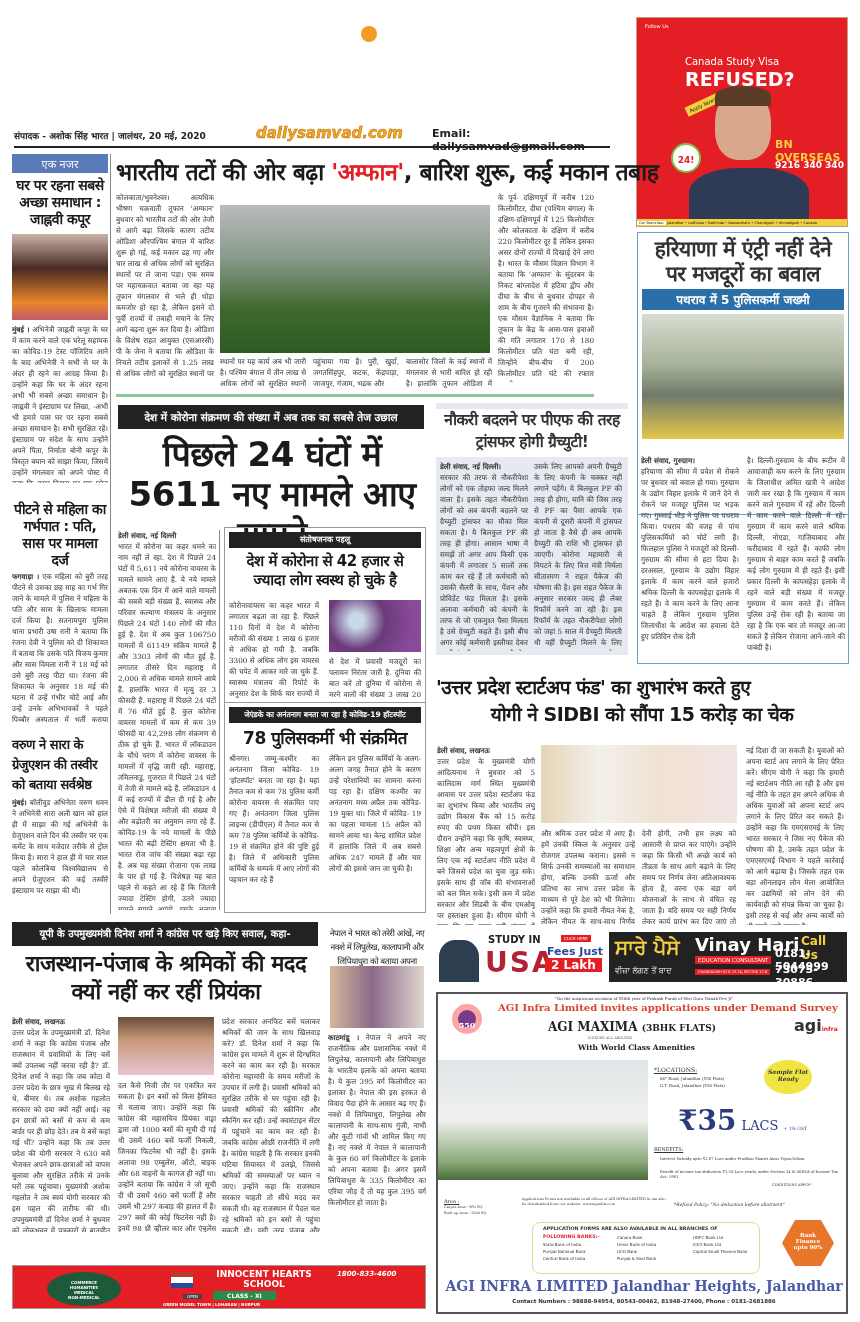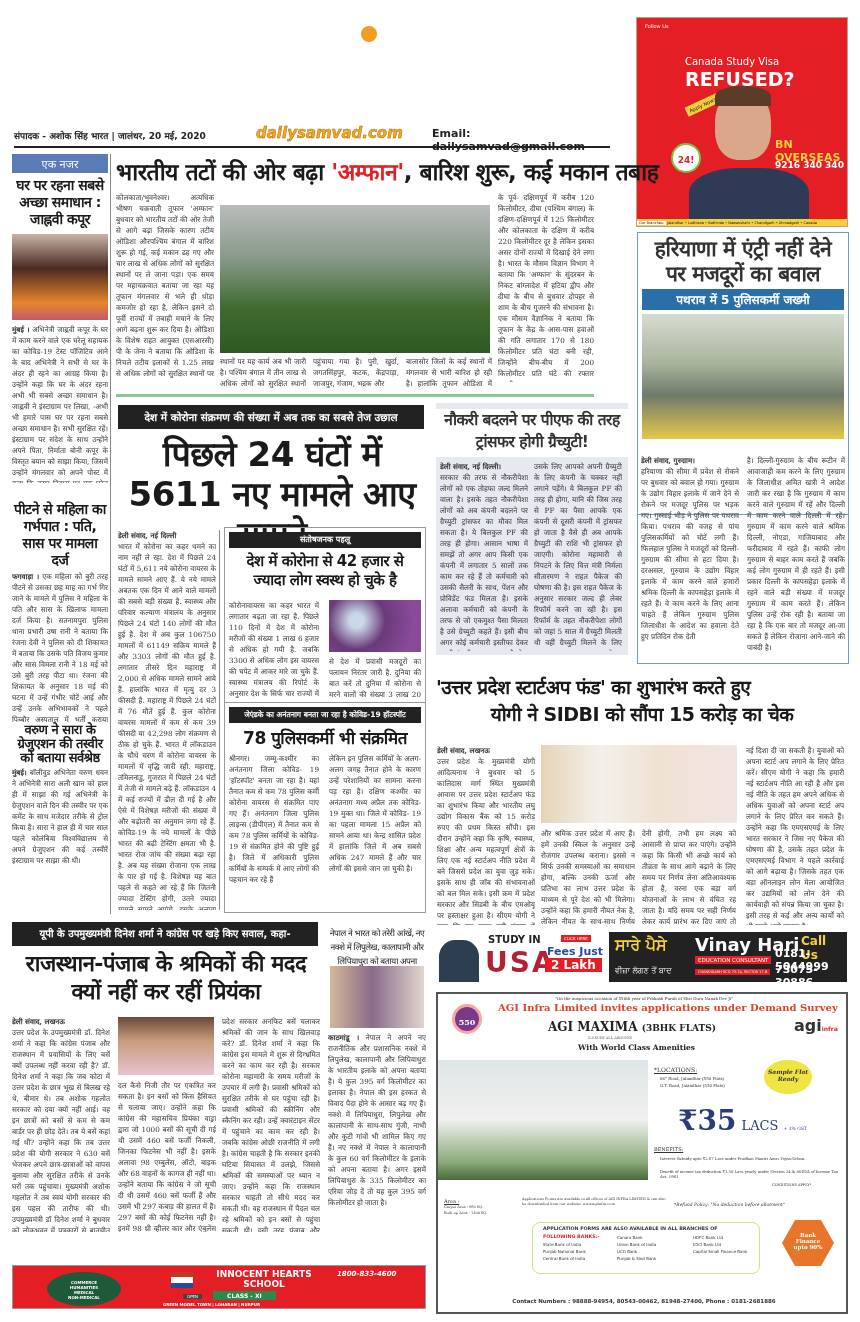--- a/index.html
+++ b/index.html
@@ -41,21 +41,21 @@
   </div>
 </div>
 
 <div class="abs" style="left:12px;top:154px;width:96px;height:760px">
   <div style="background:#5a7ab8;color:#fff;text-align:center;font-size:11px;padding:2px 0">एक नजर</div>
   <div class="head" style="font-size:14px;line-height:17px;text-align:center;margin-top:4px">घर पर रहना सबसे अच्छा समाधान : जाह्नवी कपूर</div>
   <div class="img" style="height:86px;margin-top:6px;background:linear-gradient(180deg,#c9b4a8 0%,#4a2a22 40%,#e8862a 80%,#c25a6a 100%)"></div>
   <p class="body-text" style="margin-top:4px;height:159px;overflow:hidden"><b>मुंबई ।</b> <span>अभिनेत्री जाह्नवी कपूर के घर में काम करने वाले एक घरेलू सहायक का कोविड-19 टेस्ट पॉजिटिव आने के बाद अभिनेत्री ने सभी से घर के अंदर ही रहने का आग्रह किया है। उन्होंने कहा कि घर के अंदर रहना अभी भी सबसे अच्छा समाधान है। जाह्नवी ने इंस्टाग्राम पर लिखा, -अभी भी हमारे पास घर पर रहना सबसे अच्छा समाधान है। सभी सुरक्षित रहें। इंस्टाग्राम पर संदेश के साथ उन्होंने अपने पिता, निर्माता बोनी कपूर के विस्तृत बयान को साझा किया, जिसमें उन्होंने मंगलवार को अपने पोस्ट में कहा कि कपूर निवास पर एक घरेलू सहायक चरण साहू का कोविड टेस्ट पॉजिटिव आया है।</span></p>
   <div class="head" style="font-size:14px;line-height:17px;text-align:center;margin-top:18px">पीटने से महिला का गर्भपात : पति, सास पर मामला दर्ज</div>
   <p class="body-text" style="margin-top:2px;height:152px;overflow:hidden"><b>फगवाड़ा ।</b> <span>एक महिला को बुरी तरह पीटने से उसका छह माह का गर्भ गिर जाने के मामले में पुलिस ने महिला के पति और सास के खिलाफ मामला दर्ज किया है। सतनामपुरा पुलिस थाना प्रभारी उषा रानी ने बताया कि रंजना देवी ने पुलिस को दी शिकायत में बताया कि उसके पति विजय कुमार और सास विमला रानी ने 18 मई को उसे बुरी तरह पीटा था। रंजना की शिकायत के अनुसार 18 मई की घटना में उन्हें गंभीर चोटें आई और उन्हें उनके अभिभावकों ने पहले पिब्बौर अस्पताल में भर्ती कराया लेकिन अत्यधिक रक्तस्राव के कारण उन्हें फगवाड़ा सिविल अस्पताल में रेफर किया गया। लेकिन अंततः सोमवार की रात रंजना का गर्भपात हो गया।</span></p>
-  <div class="head" style="font-size:13px;line-height:14px;text-align:center;margin-top:0">वरुण ने सारा के ग्रेजुएशन की तस्वीर को बताया सर्वश्रेष्ठ</div>
+  <div class="head" style="font-size:13px;line-height:20px;text-align:left;margin-top:12px">वरुण ने सारा के ग्रेजुएशन की तस्वीर को बताया सर्वश्रेष्ठ</div>
   <p class="body-text" style="margin-top:2px;height:120px;overflow:hidden"><b>मुंबई।</b> <span>बॉलीवुड अभिनेता वरुण धवन ने अभिनेत्री सारा अली खान को हाल ही में साझा की गई अभिनेत्री के ग्रेजुएशन वाले दिन की तस्वीर पर एक कमेंट के साथ मजेदार तरीके से ट्रोल किया है। सारा ने हाल ही में चार साल पहले कोलंबिया विश्वविद्यालय से अपने ग्रेजुएशन की कई तस्वीरें इंस्टाग्राम पर साझा की थी।</span></p>
 </div>
 <div class="abs vrule" style="left:110px;top:154px;height:760px"></div>
 
 <div class="abs head" style="left:116px;top:155px;width:500px;font-size:23px;white-space:nowrap">
   <span>भारतीय तटों की ओर बढ़ा </span><span style="color:#e31e24">'अम्फान'</span><span>, बारिश शुरू, कई मकान तबाह</span>
 </div>
 <p class="abs body-text" style="left:116px;top:192px;width:98px;height:186px;overflow:hidden">कोलकाता/भुवनेश्वर। अत्यधिक भीषण चक्रवाती तूफान 'अम्फान' बुधवार को भारतीय तटों की ओर तेजी से आगे बढ़ा जिसके कारण तटीय ओडिशा औरपश्चिम बंगाल में बारिश शुरू हो गई, कई मकान ढह गए और चार लाख से अधिक लोगों को सुरक्षित स्थानों पर ले जाना पड़ा। एक समय पर महाचक्रवात बताया जा रहा यह तूफान मंगलवार से भले ही थोड़ा कमजोर हो रहा है, लेकिन इसने दो पूर्वी राज्यों में तबाही मचाने के लिए आगे बढ़ना शुरू कर दिया है। ओडिशा के विशेष राहत आयुक्त (एसआरसी) पी के जेना ने बताया कि ओडिशा के निचले तटीय इलाकों से 1.25 लाख से अधिक लोगों को सुरक्षित स्थानों पर पहुंचाया गया है और बालासोर जैसे कई</p>
 <div class="abs img" style="left:220px;top:205px;width:270px;height:148px;background:linear-gradient(180deg,#b9bcbb 0%,#8a9a8c 35%,#3f6a2f 70%,#2d5a22 100%)"></div>
 <p class="abs body-text" style="left:220px;top:356px;width:86px;height:34px;overflow:hidden">स्थानों पर यह कार्य अब भी जारी है। पश्चिम बंगाल में तीन लाख से अधिक लोगों को सुरक्षित स्थानों पर</p>
@@ -127,33 +127,33 @@
 <p class="abs body-text" style="left:328px;top:1032px;width:98px;height:198px;overflow:hidden"><b>काठमांडू ।</b> <span>नेपाल ने अपने नए राजनीतिक और प्रशासनिक नक्शे में लिपुलेख, कालापानी और लिपियाधुरा के भारतीय इलाके को अपना बताया है। ये कुल 395 वर्ग किलोमीटर का इलाका है। नेपाल की इस हरकत से विवाद पैदा होने के आसार बढ़ गए हैं। नक्शे में लिपियाधुरा, लिपुलेख और कालापानी के साथ-साथ गुंजी, नाभी और कुटी गांवों भी शामिल किए गए हैं। नए नक्शे में नेपाल ने कालापानी के कुल 60 वर्ग किलोमीटर के इलाके को अपना बताया है। अगर इसमें लिपियाधुरा के 335 किलोमीटर का एरिया जोड़ दें तो यह कुल 395 वर्ग किलोमीटर हो जाता है।</span></p>
 
 <div class="abs" style="left:433px;top:932px;width:414px;height:50px;background:#222;overflow:hidden">
   <div class="abs" style="left:0;top:0;width:176px;height:50px;background:#fff"></div>
   <div class="abs" style="left:6px;top:8px;width:40px;height:42px;background:#2c3e50;border-radius:40% 40% 0 0"></div>
   <div class="abs" style="left:55px;top:2px;font-size:10px;font-weight:900;color:#222">STUDY IN</div>
   <div class="abs" style="left:52px;top:14px;font-size:28px;font-weight:900;color:#b22234;letter-spacing:2px;line-height:34px">USA</div>
   <div class="abs" style="left:128px;top:3px;font-size:4px;background:#e31e24;color:#fff;padding:1px 3px">CLICK HERE</div>
   <div class="abs" style="left:114px;top:13px;font-size:11px;font-weight:bold;color:#2a4a9a">Fees Just</div>
   <div class="abs" style="left:112px;top:26px;font-size:12px;font-weight:900;color:#fff;background:#e31e24;padding:0 6px">2 Lakh</div>
-  <div class="abs" style="left:182px;top:3px;font-size:16px;font-weight:bold;color:#f4d03f">ਸਾਰੇ ਪੈਸੇ</div>
+  <div class="abs" style="left:182px;top:3px;font-size:20px;font-weight:bold;color:#f4d03f">ਸਾਰੇ ਪੈਸੇ</div>
   <div class="abs" style="left:182px;top:34px;font-size:8px;color:#fff">ਵੀਜ਼ਾ ਲੱਗਣ ਤੋਂ ਬਾਦ</div>
   <div class="abs" style="left:262px;top:2px;font-size:18px;font-weight:900;color:#fff">Vinay Hari</div>
   <div class="abs" style="left:262px;top:24px;font-size:5.5px;color:#fff;background:#e31e24;padding:1px 3px">EDUCATION CONSULTANT</div>
   <div class="abs" style="left:262px;top:37px;font-size:3.5px;color:#fff;background:#e31e24;padding:1px 3px">CHANDIGARH SCO 73-74, SECTOR 17-B</div>
   <div class="abs" style="left:368px;top:2px;font-size:12px;font-weight:bold;color:#f4d03f">Call Us</div>
   <div class="abs" style="left:342px;top:15px;font-size:11px;font-weight:900;color:#fff">0181-5044999</div>
   <div class="abs" style="left:342px;top:31px;font-size:11px;font-weight:900;color:#fff">73075-30886</div>
 </div>
 
 <div class="abs" style="left:436px;top:992px;width:412px;height:322px;border:2px solid #555;font-family:'DejaVu Serif',serif;overflow:hidden">
   <div class="abs" style="left:0;top:2px;width:412px;text-align:center;font-size:4px;color:#333">"On the auspicious occasion of 550th year of Prakash Purab of Shri Guru Nanak Dev Ji"</div>
-  <div class="abs" style="left:14px;top:10px;width:30px;height:30px;border-radius:50%;background:#7a3a8a;color:#fff;font-size:8px;font-weight:bold;text-align:center;line-height:30px;border:3px solid #fca5a5">550</div>
+  <div class="abs" style="left:14px;top:10px;width:30px;height:30px;border-radius:50%;background:#7a3a8a;color:#fff;font-size:8px;font-weight:bold;text-align:center;line-height:30px;border:6px solid #fca5a5">550</div>
   <div class="abs" style="left:60px;top:8px;font-size:10px;font-weight:bold;color:#d9442a">AGI Infra Limited invites applications under Demand Survey</div>
   <div class="abs" style="left:356px;top:22px;font-size:16px;font-weight:900;color:#333;font-family:'DejaVu Sans',sans-serif">
     <span>agi</span><span style="font-size:6px;color:#e31e24">infra</span>
   </div>
   <div class="abs" style="left:110px;top:26px;font-size:12px;font-weight:bold;color:#222">
     <span>AGI MAXIMA</span> <span style="font-size:9px">(3BHK FLATS)</span>
   </div>
   <div class="abs" style="left:150px;top:42px;font-size:3.5px;color:#555">(LUXURY ALL AROUND)</div>
   <div class="abs" style="left:140px;top:49px;font-size:7.5px;font-weight:bold;color:#222">With World Class Amenities</div>
   <div class="abs img" style="left:0;top:66px;width:210px;height:120px;background:linear-gradient(180deg,#dfe6e8 0%,#f0f0ee 50%,#8aaa7a 85%,#4a6a3a 100%)"></div>
@@ -189,20 +189,21 @@
       <div>UCO Bank</div>
       <div>Punjab &amp; Sind Bank</div>
     </div>
     <div class="abs" style="left:160px;top:11px;width:60px;font-size:4px;line-height:7px;color:#333">
       <div>HDFC Bank Ltd</div>
       <div>ICICI Bank Ltd</div>
       <div>Capital Small Finance Bank</div>
     </div>
   </div>
   <div class="abs" style="left:344px;top:226px;width:52px;height:46px;background:#e8762a;color:#fff;font-size:5.5px;font-weight:bold;text-align:center;padding:12px 6px 0;clip-path:polygon(25% 0,75% 0,100% 50%,75% 100%,25% 100%,0 50%)">Bank Finance upto 90%</div>
+  <div class="abs" style="left:0;top:284px;width:412px;text-align:center;font-size:14px;font-weight:bold;color:#4a5aa8">AGI INFRA LIMITED Jalandhar Heights, Jalandhar</div>
   <div class="abs" style="left:0;top:304px;width:412px;text-align:center;font-size:5.5px;font-weight:bold;color:#333;font-family:'DejaVu Sans',sans-serif">Contact Numbers : 98888-94954, 80543-00462, 81948-27400,   Phone : 0181-2681886</div>
 </div>
 
 <div class="abs" style="left:12px;top:1265px;width:414px;height:44px;background:#e31e24;border:1px solid #999;overflow:hidden;font-family:'DejaVu Sans',sans-serif">
   <div class="abs" style="left:34px;top:6px;width:74px;height:34px;border-radius:50%;background:#1e5a3a;color:#fff;font-size:4px;font-weight:bold;text-align:center;padding-top:8px;line-height:5px">
     <div>COMMERCE</div>
     <div>HUMANITIES</div>
     <div>MEDICAL</div>
     <div>NON-MEDICAL</div>
   </div>

